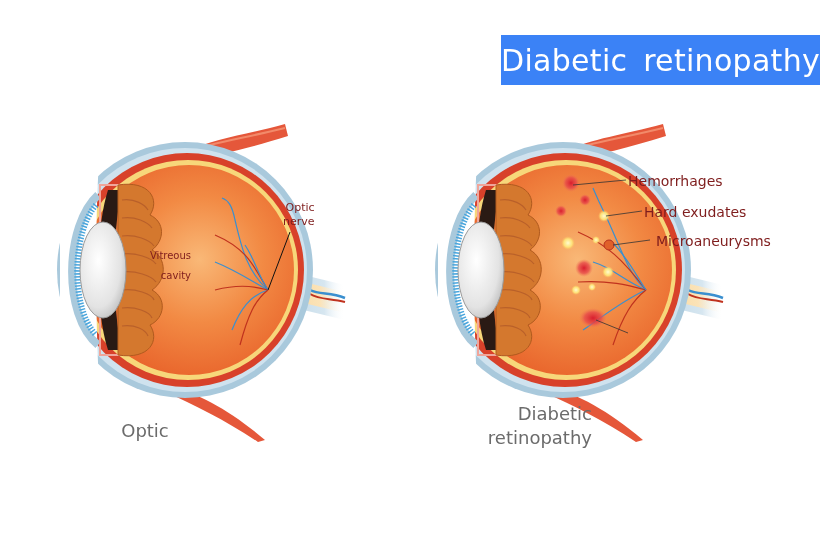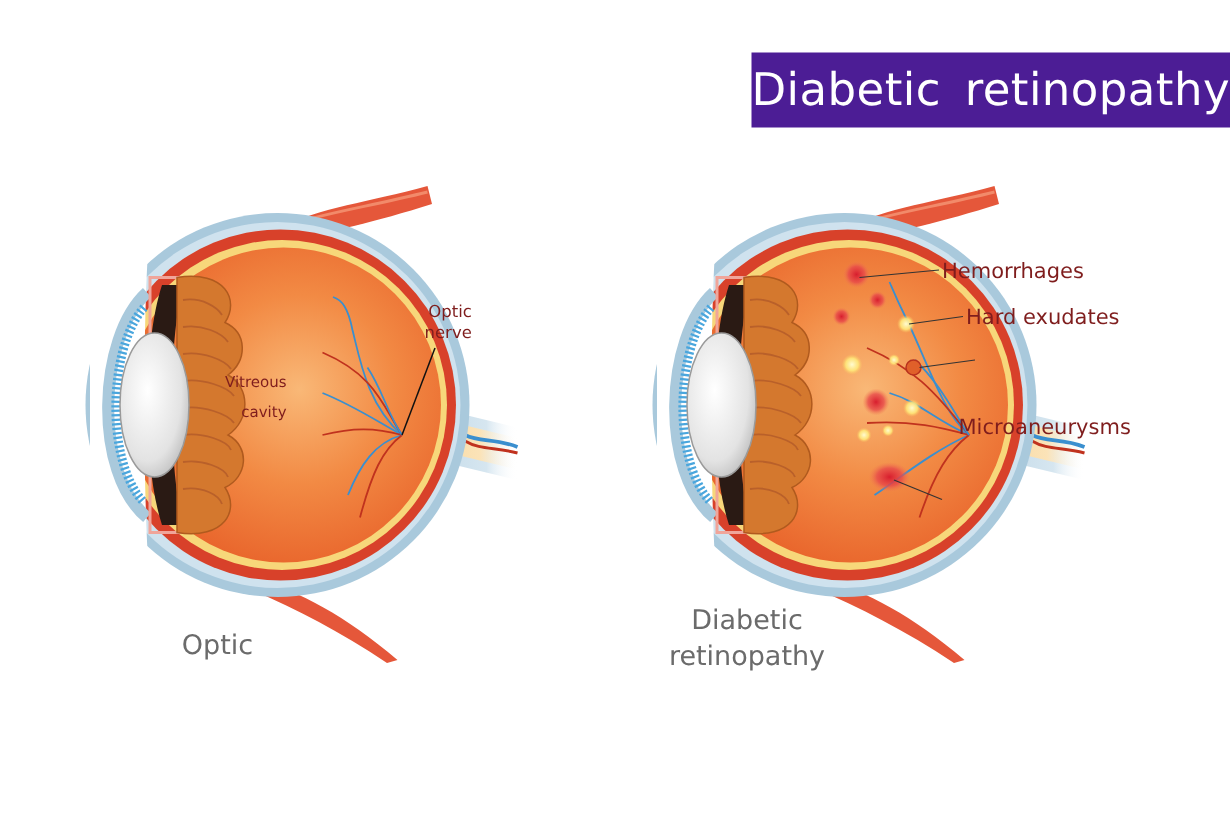--- a/index.html
+++ b/index.html
@@ -1,17 +1,17 @@
 <!DOCTYPE html>
 <html><head>
 <meta charset="utf-8">
 <style>
   html, body { margin: 0; padding: 0; background: #ffffff; }
   body { width: 820px; height: 547px; position: relative; overflow: hidden; font-family: "DejaVu Sans", sans-serif; }
-  .title-banner { position: absolute; left: 501px; top: 35px; width: 319px; height: 50px; background: #4c1d95; color: #ffffff; display: flex; align-items: center; justify-content: center; font-size: 30px; letter-spacing: 0.3px; word-spacing: 6px; }
+  .title-banner { position: absolute; left: 501px; top: 35px; width: 319px; height: 50px; background: #3b82f6; color: #ffffff; display: flex; align-items: center; justify-content: center; font-size: 30px; letter-spacing: 0.3px; word-spacing: 6px; }
   svg.diagram { position: absolute; left: 0; top: 0; }
   .lbl { position: absolute; color: #7f1d1d; white-space: nowrap; }
   .lbl-sm { font-size: 11px; line-height: 14px; text-align: right; }
   .lbl-md { font-size: 14px; line-height: 18px; }
   .lbl-vc { font-size: 10px; line-height: 20px; text-align: right; }
   .caption { position: absolute; color: #6b6b6b; font-size: 18px; line-height: 24px; text-align: center; }
 </style>
 </head>
 <body>
 
@@ -155,19 +155,19 @@
   <div>cavity</div>
 </div>
 <div class="lbl lbl-sm" style="left:283px; top:201px;">
   <div>Optic</div>
   <div>nerve</div>
 </div>
 <div class="caption" style="left:100px; top:419px; width:90px;">Optic</div>
 
 <div class="lbl lbl-md" style="left:628px; top:172px;">Hemorrhages</div>
 <div class="lbl lbl-md" style="left:644px; top:203px;">Hard exudates</div>
-<div class="lbl lbl-md" style="left:639px; top:232px;margin-top:44px;">Microaneurysms</div>
+<div class="lbl lbl-md" style="left:656px; top:232px;">Microaneurysms</div>
 <div class="lbl lbl-md" style="left:630px; top:314px;">
 </div>
-<div class="caption" style="left:428px; top:402px; width:140px;">
+<div class="caption" style="left:452px; top:402px; width:140px;text-align:right;">
   <div>Diabetic</div>
   <div>retinopathy</div>
 </div>
 
 </body></html>

